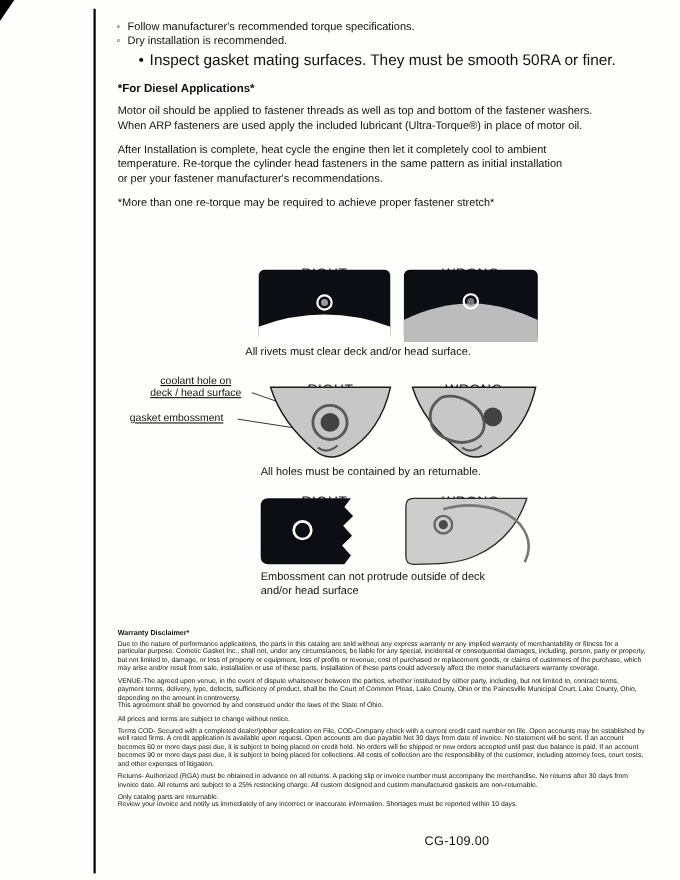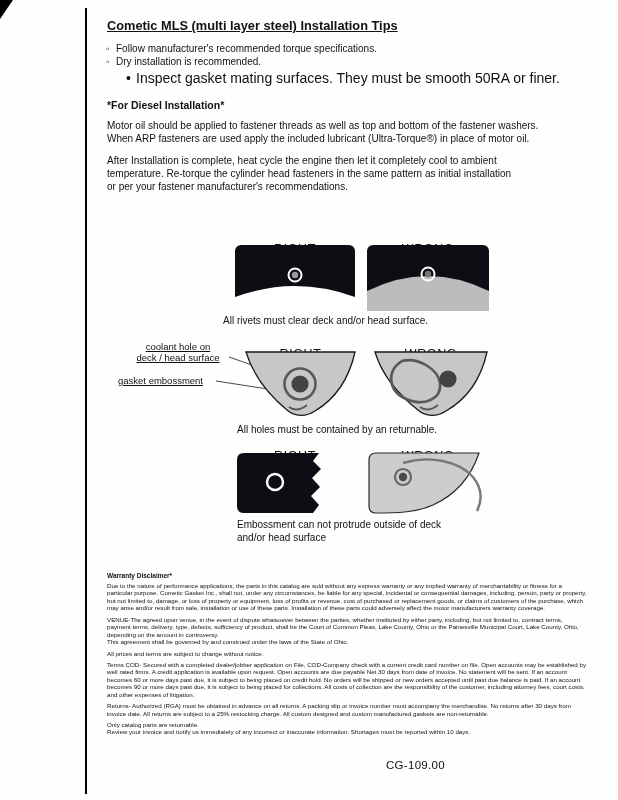--- a/index.html
+++ b/index.html
@@ -33,30 +33,30 @@
   .footer-code { position:absolute; left:386px; top:759px; font-size:11.5px; letter-spacing:0.3px; }
 </style>
 </head>
 <body>
 
 <div class="page">
   <div class="corner-mark"></div>
   <div class="left-rule"></div>
 
   <div class="content">
-    <h1 class="title">Cometic MLS (multi layer steel) Installation Tips</h1>
     <div class="bullet">Follow manufacturer's recommended torque specifications.</div>
     <div class="bullet">Dry installation is recommended.</div>
     <div class="sub-bullet">Inspect gasket mating surfaces.  They must be smooth 50RA or finer.</div>
-    <h2 class="diesel">*For Diesel Installation*</h2>
+    <h2 class="diesel">*For Diesel Applications*</h2>
     <p class="para">Motor oil should be applied to fastener threads as well as top and bottom of the fastener washers.
 When ARP fasteners are used apply the included lubricant (Ultra-Torque®) in place of motor oil.</p>
     <p class="para">After Installation is complete, heat cycle the engine then let it completely cool to ambient
 temperature. Re-torque the cylinder head fasteners in the same pattern as initial installation
 or per your fastener manufacturer's recommendations.</p>
+    <p class="para">*More than one re-torque may be required to achieve proper fastener stretch*</p>
   </div>
 
   <div class="figures">
 
     <div class="fig-label" style="left:235px; top:2px; width:120px;">RIGHT</div>
     <div class="fig-label" style="left:367px; top:2px; width:122px;">WRONG</div>
 
     <svg class="fig" style="left:235px; top:17px;" width="120" height="66" viewBox="0 0 120 66">
       <rect x="0" y="0" width="120" height="66" rx="6" fill="#0d0d14"></rect>
       <path d="M0,52 Q60,30 120,52 L120,66 L0,66 Z" fill="#ffffff"></path>

